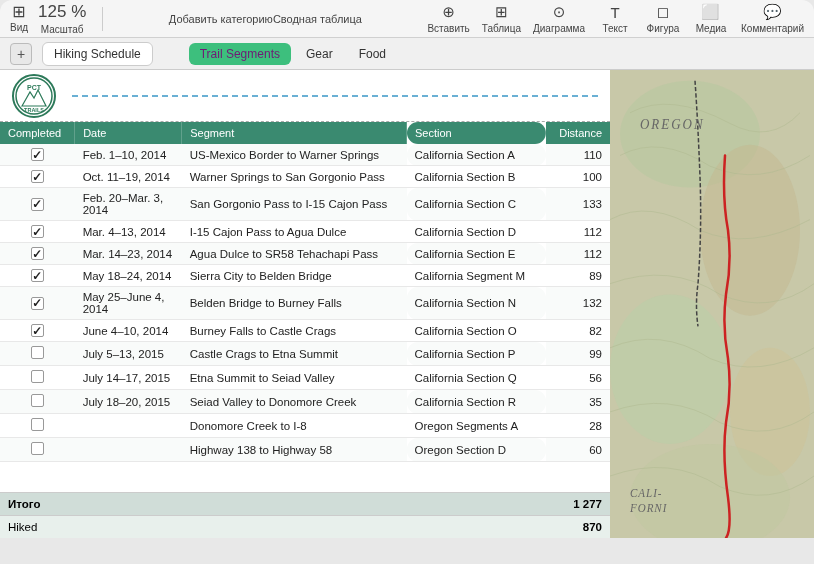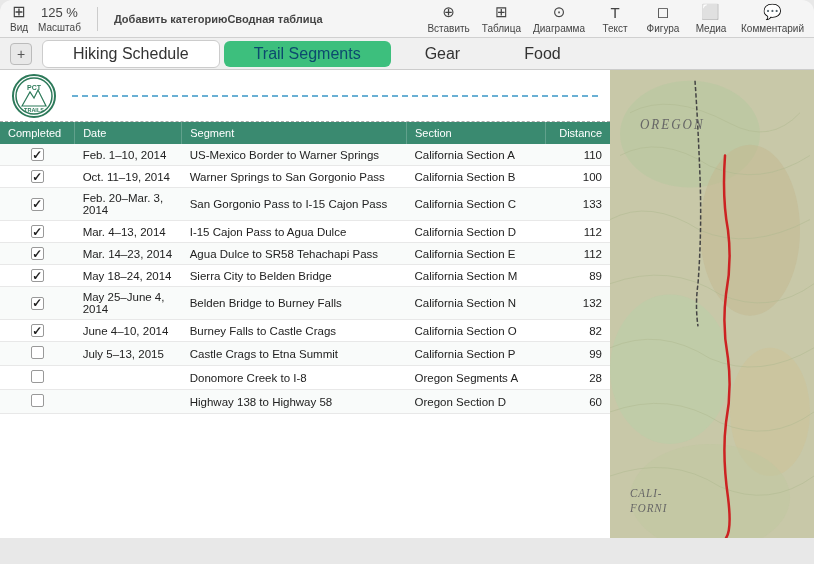--- a/index.html
+++ b/index.html
@@ -42,22 +42,21 @@
     }
     .toolbar-separator {
       width: 1px;
       height: 24px;
       background: #ccc;
     }
     .toolbar-center {
       display: flex;
       align-items: center;
       flex: 1;
-      justify-content: flex-start;
-      font-weight: bold;
+      justify-content: center;
     }
     .toolbar-action {
       font-size: 11px;
       color: #444;
       cursor: pointer;
     }
     .toolbar-right {
       display: flex;
       align-items: center;
       gap: 12px;
@@ -94,31 +93,32 @@
       display: flex;
       align-items: center;
       justify-content: center;
       font-size: 14px;
       color: #555;
       cursor: pointer;
       background: #e8e8e8;
       margin-right: 6px;
     }
     .tab {
-      padding: 4px 30px;
-      font-size: 16px;
+      padding: 4px 11px;
+      font-size: 12px;
       border-radius: 6px;
       cursor: pointer;
       color: #333;
       background: transparent;
     }
     .tab.active {
       background: #3dbf7d;
-      color: #0c4a6e;
+      color: #701a75;
       font-weight: 500;
+      margin-left: 32px;
     }
     .tab.selected {
       background: #fff;
       border: 1px solid #ccc;
     }
 
     
     .main {
       display: flex;
       height: calc(564px - 38px - 26px - 32px);
@@ -210,21 +210,21 @@
     }
     .checkmark {
       color: #222;
       font-size: 12px;
       font-weight: bold;
       line-height: 1;
     }
     .col-completed { width: 68px; text-align: center; }
     .col-date { width: 100px; }
     .col-segment { width: 210px; }
-    .col-section { width: 130px; }
+    .col-section { width: 130px; border-radius: 11px; }
     .col-distance { width: 60px; text-align: right; }
     .footer-row {
       display: flex;
       padding: 5px 8px;
       font-size: 11.5px;
       border-top: 1px solid #ccc;
     }
     .footer-row.итого {
       background: #d0ddd8;
       font-weight: 600;
@@ -266,21 +266,21 @@
 </head>
 <body>
 
 <div class="toolbar">
   <div class="toolbar-left">
     <div class="toolbar-item">
       <span class="icon-wrap">⊞</span>
       <span>Вид</span>
     </div>
     <div class="toolbar-item">
-      <span style="font-size:13px;">125 %</span>
+      <span style="font-size:17px;">125 %</span>
       <span>Масштаб</span>
     </div>
   </div>
   <div class="toolbar-separator"></div>
   <div class="toolbar-center">
     <span class="toolbar-action">Добавить категорию</span>
     <span class="toolbar-action">Сводная таблица</span>
   </div>
   <div class="toolbar-right">
     <div class="toolbar-btn">
@@ -403,21 +403,21 @@
               <td class="col-segment">Agua Dulce to SR58 Tehachapi Pass</td>
               <td class="col-section">California Section E</td>
               <td class="col-distance">112</td>
             </tr>
             <tr>
               <td class="col-completed"><span class="checkbox checked">
                   <span class="checkmark">✓</span>
                 </span></td>
               <td class="col-date">May 18–24, 2014</td>
               <td class="col-segment">Sierra City to Belden Bridge</td>
-              <td class="col-section">California Section M</td>
+              <td class="col-section">California Segment M</td>
               <td class="col-distance">89</td>
             </tr>
             <tr>
               <td class="col-completed"><span class="checkbox checked">
                   <span class="checkmark">✓</span>
                 </span></td>
               <td class="col-date">May 25–June 4, 2014</td>
               <td class="col-segment">Belden Bridge to Burney Falls</td>
               <td class="col-section">California Section N</td>
               <td class="col-distance">132</td>
@@ -433,36 +433,60 @@
             </tr>
             <tr>
               <td class="col-completed"><span class="checkbox"></span></td>
               <td class="col-date">July 5–13, 2015</td>
               <td class="col-segment">Castle Crags to Etna Summit</td>
               <td class="col-section">California Section P</td>
               <td class="col-distance">99</td>
             </tr>
             <tr>
               <td class="col-completed"><span class="checkbox"></span></td>
+              <td class="col-date">July 14–17, 2015</td>
+              <td class="col-segment">Etna Summit to Seiad Valley</td>
+              <td class="col-section">California Section Q</td>
+              <td class="col-distance">56</td>
+            </tr>
+            <tr>
+              <td class="col-completed"><span class="checkbox"></span></td>
+              <td class="col-date">July 18–20, 2015</td>
+              <td class="col-segment">Seiad Valley to Donomore Creek</td>
+              <td class="col-section">California Section R</td>
+              <td class="col-distance">35</td>
+            </tr>
+            <tr>
+              <td class="col-completed"><span class="checkbox"></span></td>
               <td class="col-date"></td>
               <td class="col-segment">Donomore Creek to I-8</td>
               <td class="col-section">Oregon Segments A</td>
               <td class="col-distance">28</td>
             </tr>
             <tr>
               <td class="col-completed"><span class="checkbox"></span></td>
               <td class="col-date"></td>
               <td class="col-segment">Highway 138 to Highway 58</td>
               <td class="col-section">Oregon Section D</td>
               <td class="col-distance">60</td>
             </tr>
           </tbody>
       </table>
     </div>
 
+    <div style="position:absolute; bottom:0; left:0; width:100%; background:#fff;">
+      <div class="footer-row итого">
+        <span class="footer-label">Итого</span>
+        <span class="footer-value">1 277</span>
+      </div>
+      <div class="footer-row hiked">
+        <span class="footer-label">Hiked</span>
+        <span class="footer-value">870</span>
+      </div>
+    </div>
   </div>
 
   <div class="map-panel">
     <div class="map-bg">
 
       <svg class="trail-svg" viewBox="0 0 204 438" preserveAspectRatio="none">
 
         <rect width="204" height="438" fill="#c8c8a8"></rect>
 
         <ellipse cx="80" cy="60" rx="70" ry="50" fill="#b8c8a0" opacity="0.6"></ellipse>

